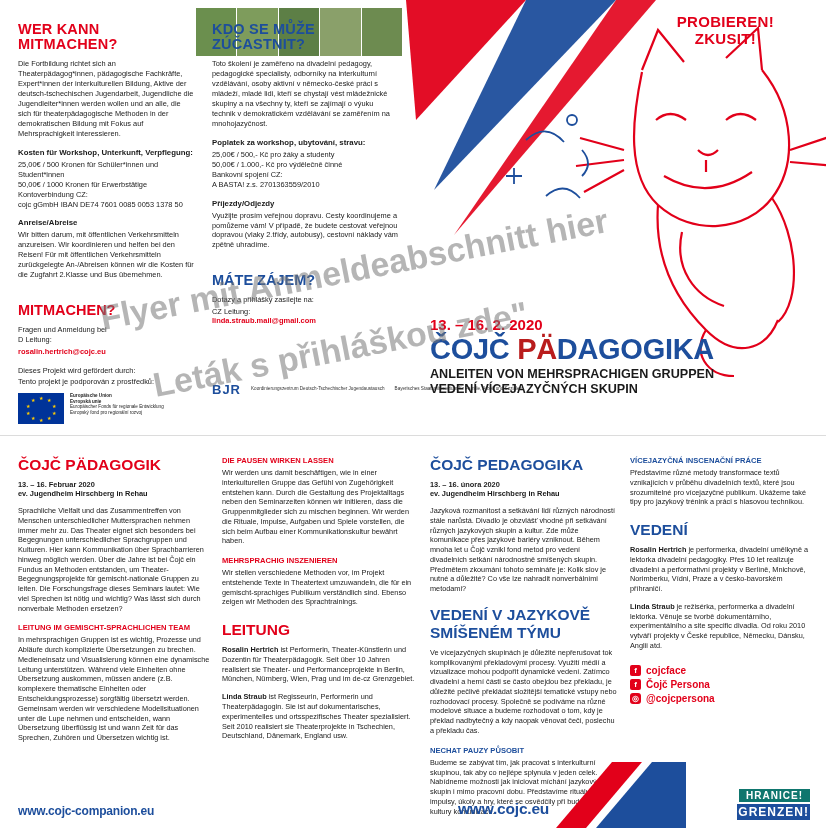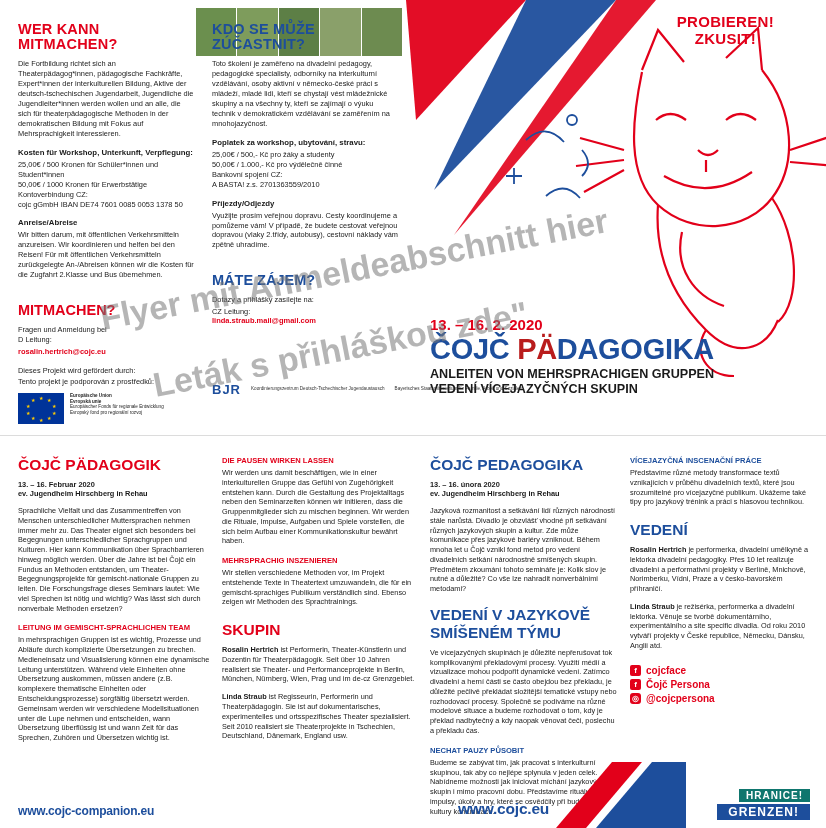--- a/index.html
+++ b/index.html
@@ -100,21 +100,21 @@
 
   
   .footer-left { position:absolute; left:18px; bottom:10px; font-size:12px;
     font-weight:bold; color:#1d4e9c; letter-spacing:-.2px; }
   .footer-mid { position:absolute; left:458px; bottom:10px; font-size:15.5px;
     font-weight:bold; color:#1d4e9c; letter-spacing:-.2px; }
   .footer-right { position:absolute; right:16px; bottom:8px; text-align:right; }
   .fr1 { background:#0f766e; color:#fff; font-weight:bold; font-size:10px;
      padding:1px 7px; display:inline-block; letter-spacing:1px; }
   .fr2 { background:#1d4e9c; color:#fff; font-weight:bold; font-size:12px;
-     padding:1px 11px; display:inline-block; letter-spacing:1px; margin-top:2px;}
+     padding:1px 1px; display:inline-block; letter-spacing:1px; margin-top:2px;}
 
   
   .stripe-wrap { position:absolute; left:556px; bottom:0; width:130px; height:66px; overflow:hidden; }
 
   
   .watermark {
     position:absolute; left:0; top:0; width:826px; height:828px;
     pointer-events:none;
   }
   .wm-text {
@@ -263,21 +263,21 @@
       <p class="bbody">Sprachliche Vielfalt und das Zusammentreffen von Menschen unterschiedlicher Muttersprachen nehmen immer mehr zu. Das Theater eignet sich besonders bei Begegnungen unterschiedlicher Sprachgruppen und Kulturen. Hier kann Kommunikation über Sprachbarrieren hinweg möglich werden. Über die Jahre ist bei Čojč ein Fundus an Methoden entstanden, um Theater- Begegnungsprojekte für gemischt-nationale Gruppen zu leiten. Die Forschungsfrage dieses Seminars lautet: Wie viel Sprechen ist nötig und wichtig? Was lässt sich durch nonverbale Methoden ersetzen?</p>
       <h4 class="small red">LEITUNG IM GEMISCHT-SPRACHLICHEN TEAM</h4>
       <p class="bbody">In mehrsprachigen Gruppen ist es wichtig, Prozesse und Abläufe durch komplizierte Übersetzungen zu brechen. Medieneinsatz und Visualisierung können eine dynamische Leitung unterstützen. Während viele Einheiten ohne Übersetzung auskommen, müssen andere (z.B. komplexere thematische Einheiten oder Entscheidungsprozesse) sorgfältig übersetzt werden. Gemeinsam werden wir verschiedene Modellsituationen unter die Lupe nehmen und entscheiden, wann Übersetzung überflüssig ist und wann Zeit für das Sprechen, Zuhören und Übersetzen wichtig ist.</p>
     </div>
 
     <div class="bcol" id="bB">
       <h4 class="small red" style="margin-top:0">DIE PAUSEN WIRKEN LASSEN</h4>
       <p class="bbody">Wir werden uns damit beschäftigen, wie in einer interkulturellen Gruppe das Gefühl von Zugehörigkeit entstehen kann. Durch die Gestaltung des Projektalltags neben den Seminarzeiten können wir initiieren, dass die Gruppenmitglieder sich zu mischen beginnen. Wir werden die Rituale, Impulse, Aufgaben und Spiele vorstellen, die sich beim Aufbau einer Kommunikationskultur bewährt haben.</p>
       <h4 class="small red">MEHRSPRACHIG INSZENIEREN</h4>
       <p class="bbody">Wir stellen verschiedene Methoden vor, im Projekt entstehende Texte in Theatertext umzuwandeln, die für ein gemischt-sprachiges Publikum verständlich sind. Ebenso zeigen wir Methoden des Sprachtrainings.</p>
-      <h2 class="bhead red" style="margin-top:14px">SKUPIN</h2>
+      <h2 class="bhead red" style="margin-top:14px">LEITUNG</h2>
       <p class="bbody"><b>Rosalin Hertrich</b><span> ist Performerin, Theater-Künstlerin und Dozentin für Theaterpädagogik. Seit über 10 Jahren realisiert sie Theater- und Performanceprojekte in Berlin, München, Nürnberg, Wien, Prag und im de-cz Grenzgebiet.</span></p>
       <p class="bbody"><b>Linda Straub</b><span> ist Regisseurin, Performerin und Theaterpädagogin. Sie ist auf dokumentarisches, experimentelles und ortsspezifisches Theater spezialisiert. Seit 2010 realisiert sie Theaterprojekte in Tschechien, Deutschland, Dänemark, England usw.</span></p>
     </div>
 
     <div class="bcol" id="bC">
       <h2 class="bhead blue">ČOJČ PEDAGOGIKA</h2>
       <div style="font-size:7.4px;font-weight:bold">13. – 16. února 2020</div>
       <div style="font-size:7.4px;font-weight:bold;margin-bottom:8px">ev. Jugendheim Hirschberg in Rehau</div>
       <p class="bbody">Jazyková rozmanitost a setkávání lidí různých národností stále narůstá. Divadlo je obzvlášť vhodné při setkávání různých jazykových skupin a kultur. Zde může komunikace přes jazykové bariéry vzniknout. Během mnoha let u Čojč vznikl fond metod pro vedení divadelních setkání národnostně smíšených skupin. Předmětem zkoumání tohoto semináře je: Kolik slov je nutné a důležité? Co vše lze nahradit nonverbálními metodami?</p>
       <h2 class="bhead blue" style="margin:12px 0 6px">VEDENÍ V JAZYKOVĚ SMÍŠENÉM TÝMU</h2>

